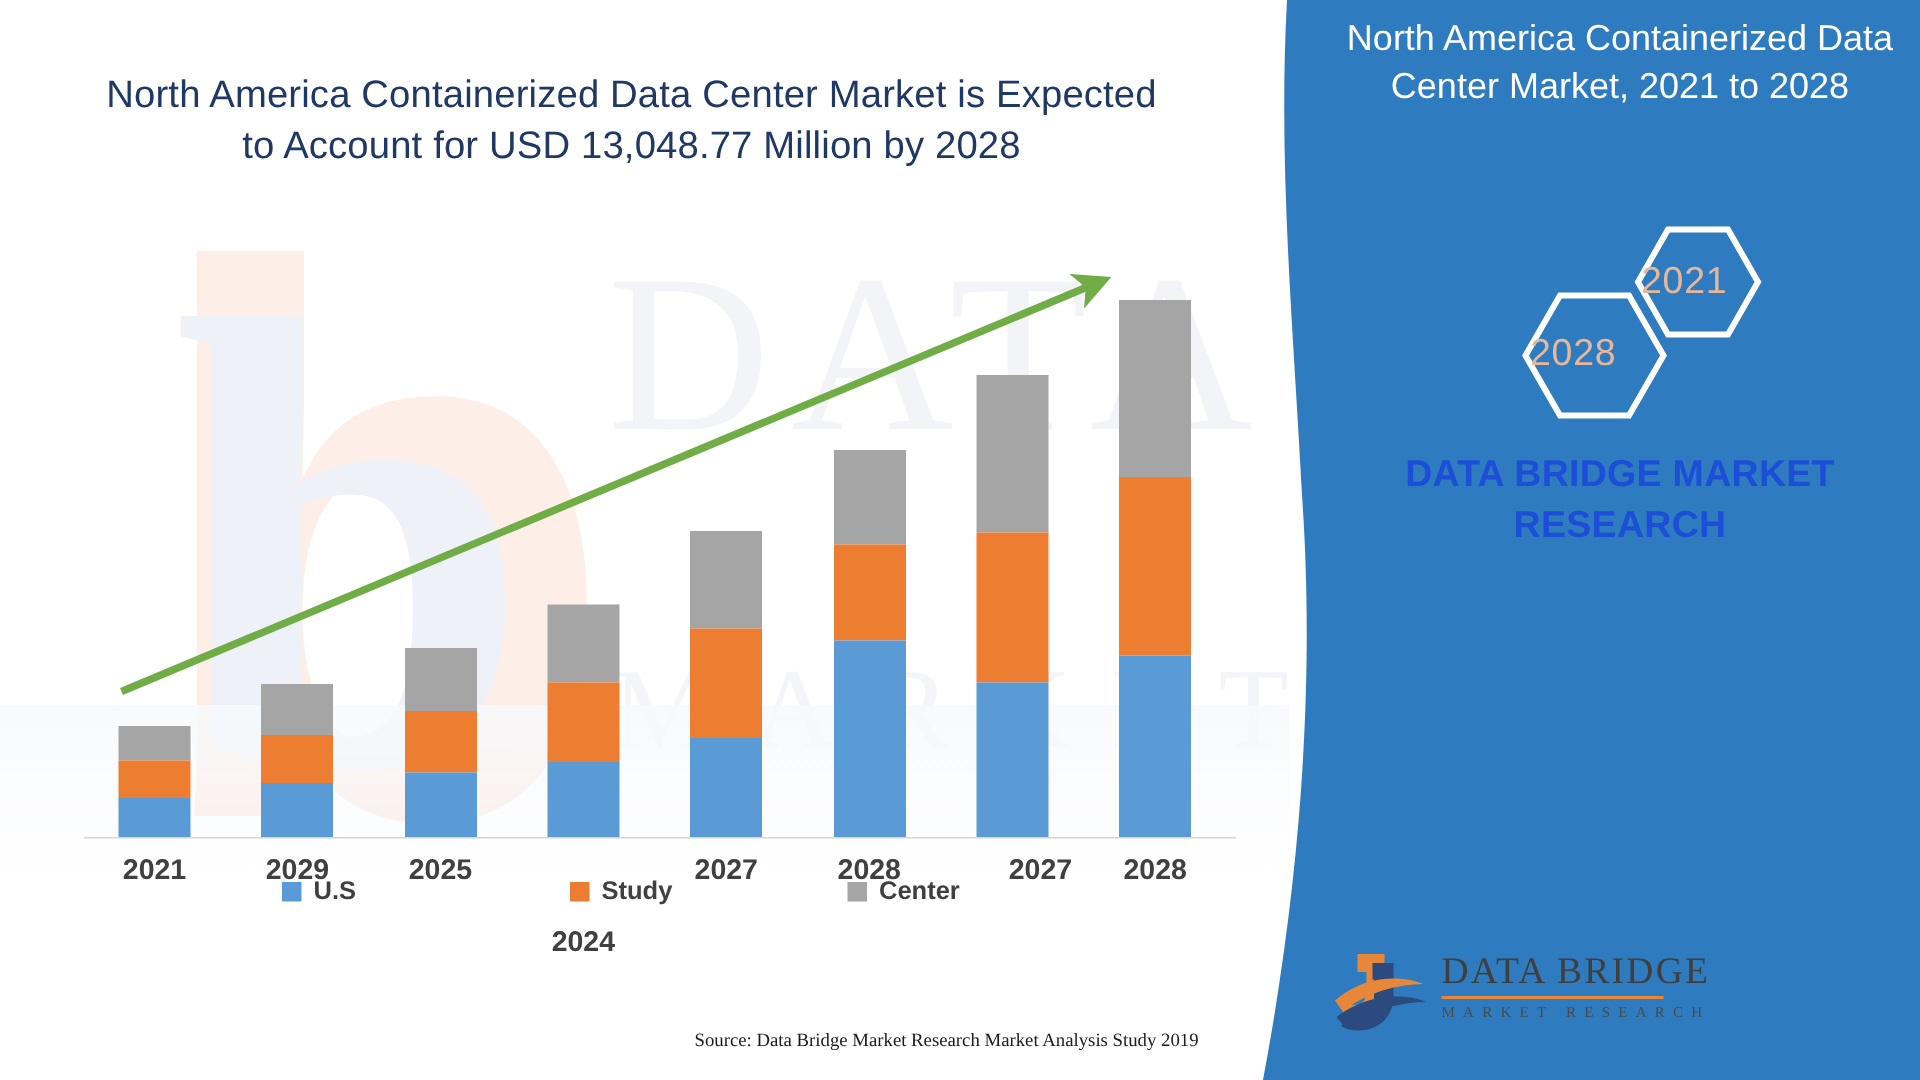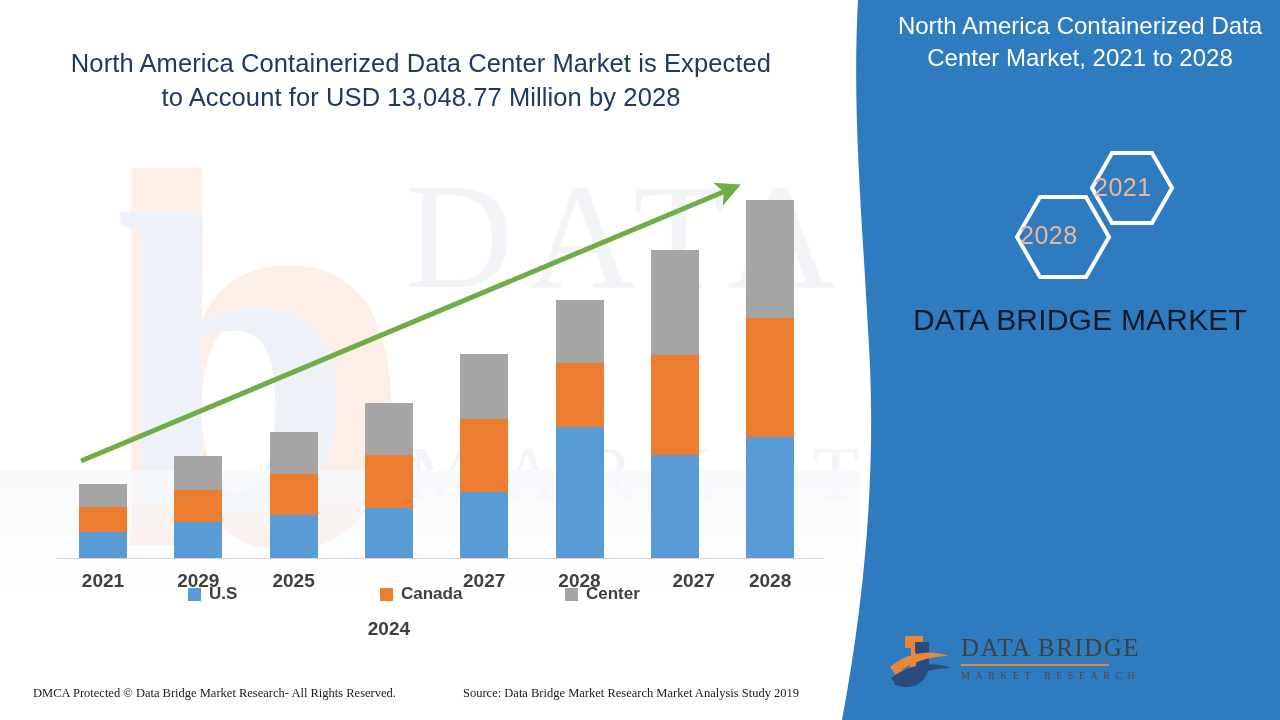--- a/index.html
+++ b/index.html
@@ -89,21 +89,21 @@
     position:absolute;left:0;top:10px;width:400px;
     text-align:center;color:#ffffff;font-size:24px;line-height:1.35;font-weight:400;
   }
   .hex-wrap{position:absolute;left:0;top:140px;width:400px;height:170px;}
   .hex-label{
     position:absolute;color:#e8b79a;font-size:25px;font-weight:400;
     letter-spacing:.5px;
   }
   .brand{
     position:absolute;left:0;top:300px;width:400px;text-align:center;
-    color:#0f172a;font-size:30px;font-weight:400;line-height:1.35;
+    color:#1d4ed8;font-size:25px;font-weight:700;line-height:1.35;
     letter-spacing:.2px;
   }
   .logo{position:absolute;left:5px;top:622px;width:260px;height:72px;}
   .logo-text{
     position:absolute;left:76px;top:12px;
     font-family:"Liberation Serif",serif;color:#3f3f3f;
   }
   .logo-main{font-size:25px;letter-spacing:1.5px;}
   .logo-sub{font-size:10px;letter-spacing:5.5px;margin-top:4px;color:#4a4a4a;}
   .logo-rule{width:148px;height:1.5px;background:#e8873a;margin-top:2px;}
@@ -189,30 +189,29 @@
         <div class="xlab" style="left: 730.1px;">2028</div>
       </div>
 
     <div class="legend" id="legend">
         <div class="legend-item" style="left: 188px;">
           <span class="swatch" style="background: rgb(91, 155, 213);"></span>
           <span class="legend-label">U.S</span>
         </div>
         <div class="legend-item" style="left: 380px;">
           <span class="swatch" style="background: rgb(237, 125, 49);"></span>
-          <span class="legend-label">Canada</span>
+          <span class="legend-label">Study</span>
         </div>
         <div class="legend-item" style="left: 565px;">
           <span class="swatch" style="background: rgb(165, 165, 165);"></span>
           <span class="legend-label">Center</span>
         </div>
       </div>
   </div>
 
-  <div class="foot dmca">DMCA Protected © Data Bridge Market Research- All Rights Reserved.</div>
   <div class="foot src">Source: Data Bridge Market Research Market Analysis Study 2019</div>
 
   <svg class="panel" viewBox="0 0 1280 720">
     <path d="M 858,0 L 1280,0 L 1280,720 L 842,720
              C 872,560 875,430 868,330
              C 862,215 852,110 858,0 Z" fill="#2e7cbf"></path>
   </svg>
 
   <div class="panel-content">
     <div class="panel-title">North America Containerized Data Center Market, 2021 to 2028</div>
@@ -221,20 +220,21 @@
       <svg viewBox="0 0 400 170" width="400" height="170">
         <polygon points="232,13 272,13 292,48 272,83 232,83 212,48" fill="none" stroke="#ffffff" stroke-width="4"></polygon>
         <polygon points="160,57 206,57 229,97 206,137 160,137 137,97" fill="none" stroke="#ffffff" stroke-width="4"></polygon>
       </svg>
       <div class="hex-label" style="left:214px;top:33px;">2021</div>
       <div class="hex-label" style="left:140px;top:81px;">2028</div>
     </div>
 
     <div class="brand">
       <span>DATA BRIDGE MARKET</span><br>
+      <span>RESEARCH</span>
     </div>
 
     <div class="logo">
       <svg viewBox="0 0 260 72" width="260" height="72">
         <path d="M20,14 L38,14 L38,40 C38,52 29,60 17,60 L10,60 L10,48 L17,48 C23,48 26,45 26,39 L26,26 L20,26 Z" fill="#e8873a"></path>
         <path d="M30,20 L44,20 L44,42 C44,56 34,65 21,65 C16,65 12,64 9,62 L14,52 C16,53 18,54 21,54 C27,54 31,50 31,43 L31,31 L30,31 Z" fill="#2b4a7d"></path>
         <path d="M5,45 C22,30 46,27 64,34 C46,34 26,40 10,52 Z" fill="#e8873a"></path>
         <path d="M6,56 C24,42 48,39 66,46 C48,46 27,52 11,62 Z" fill="#2b4a7d"></path>
       </svg>
       <div class="logo-text">

